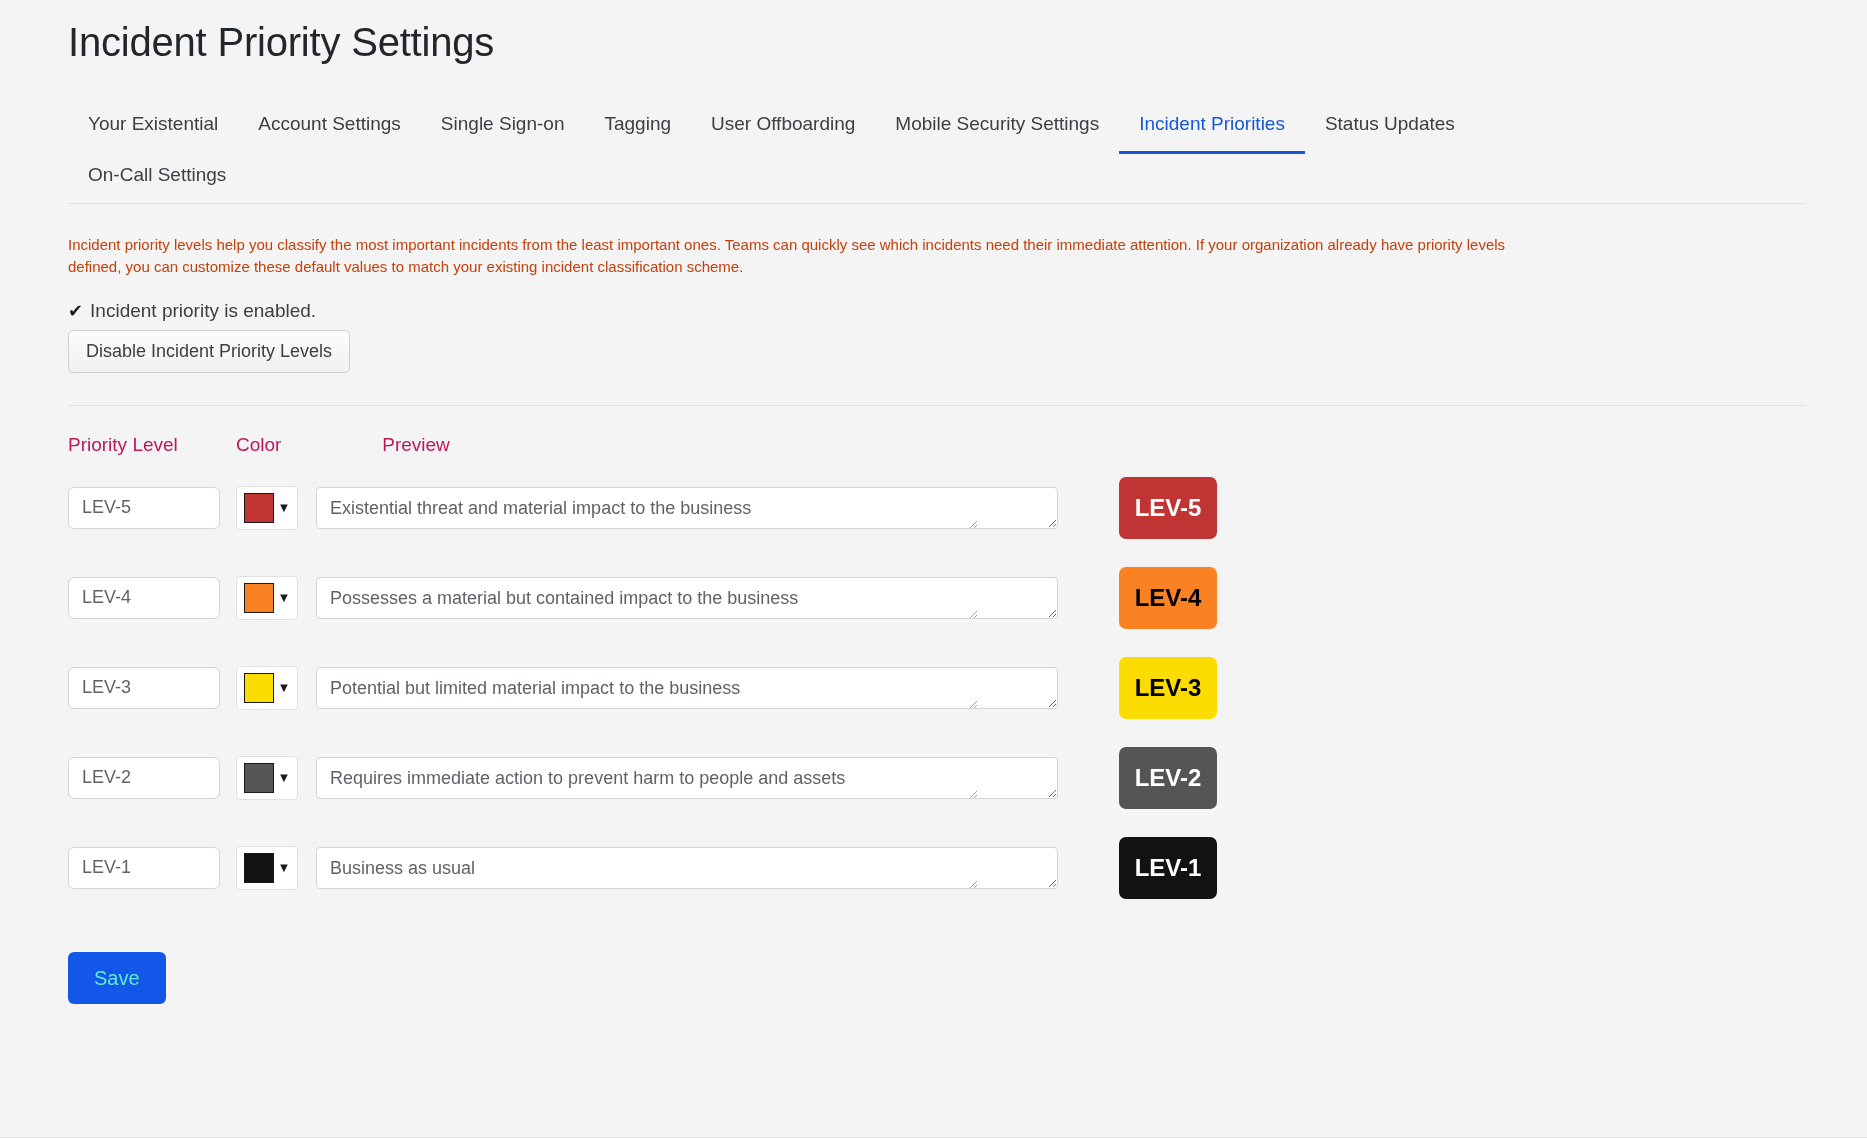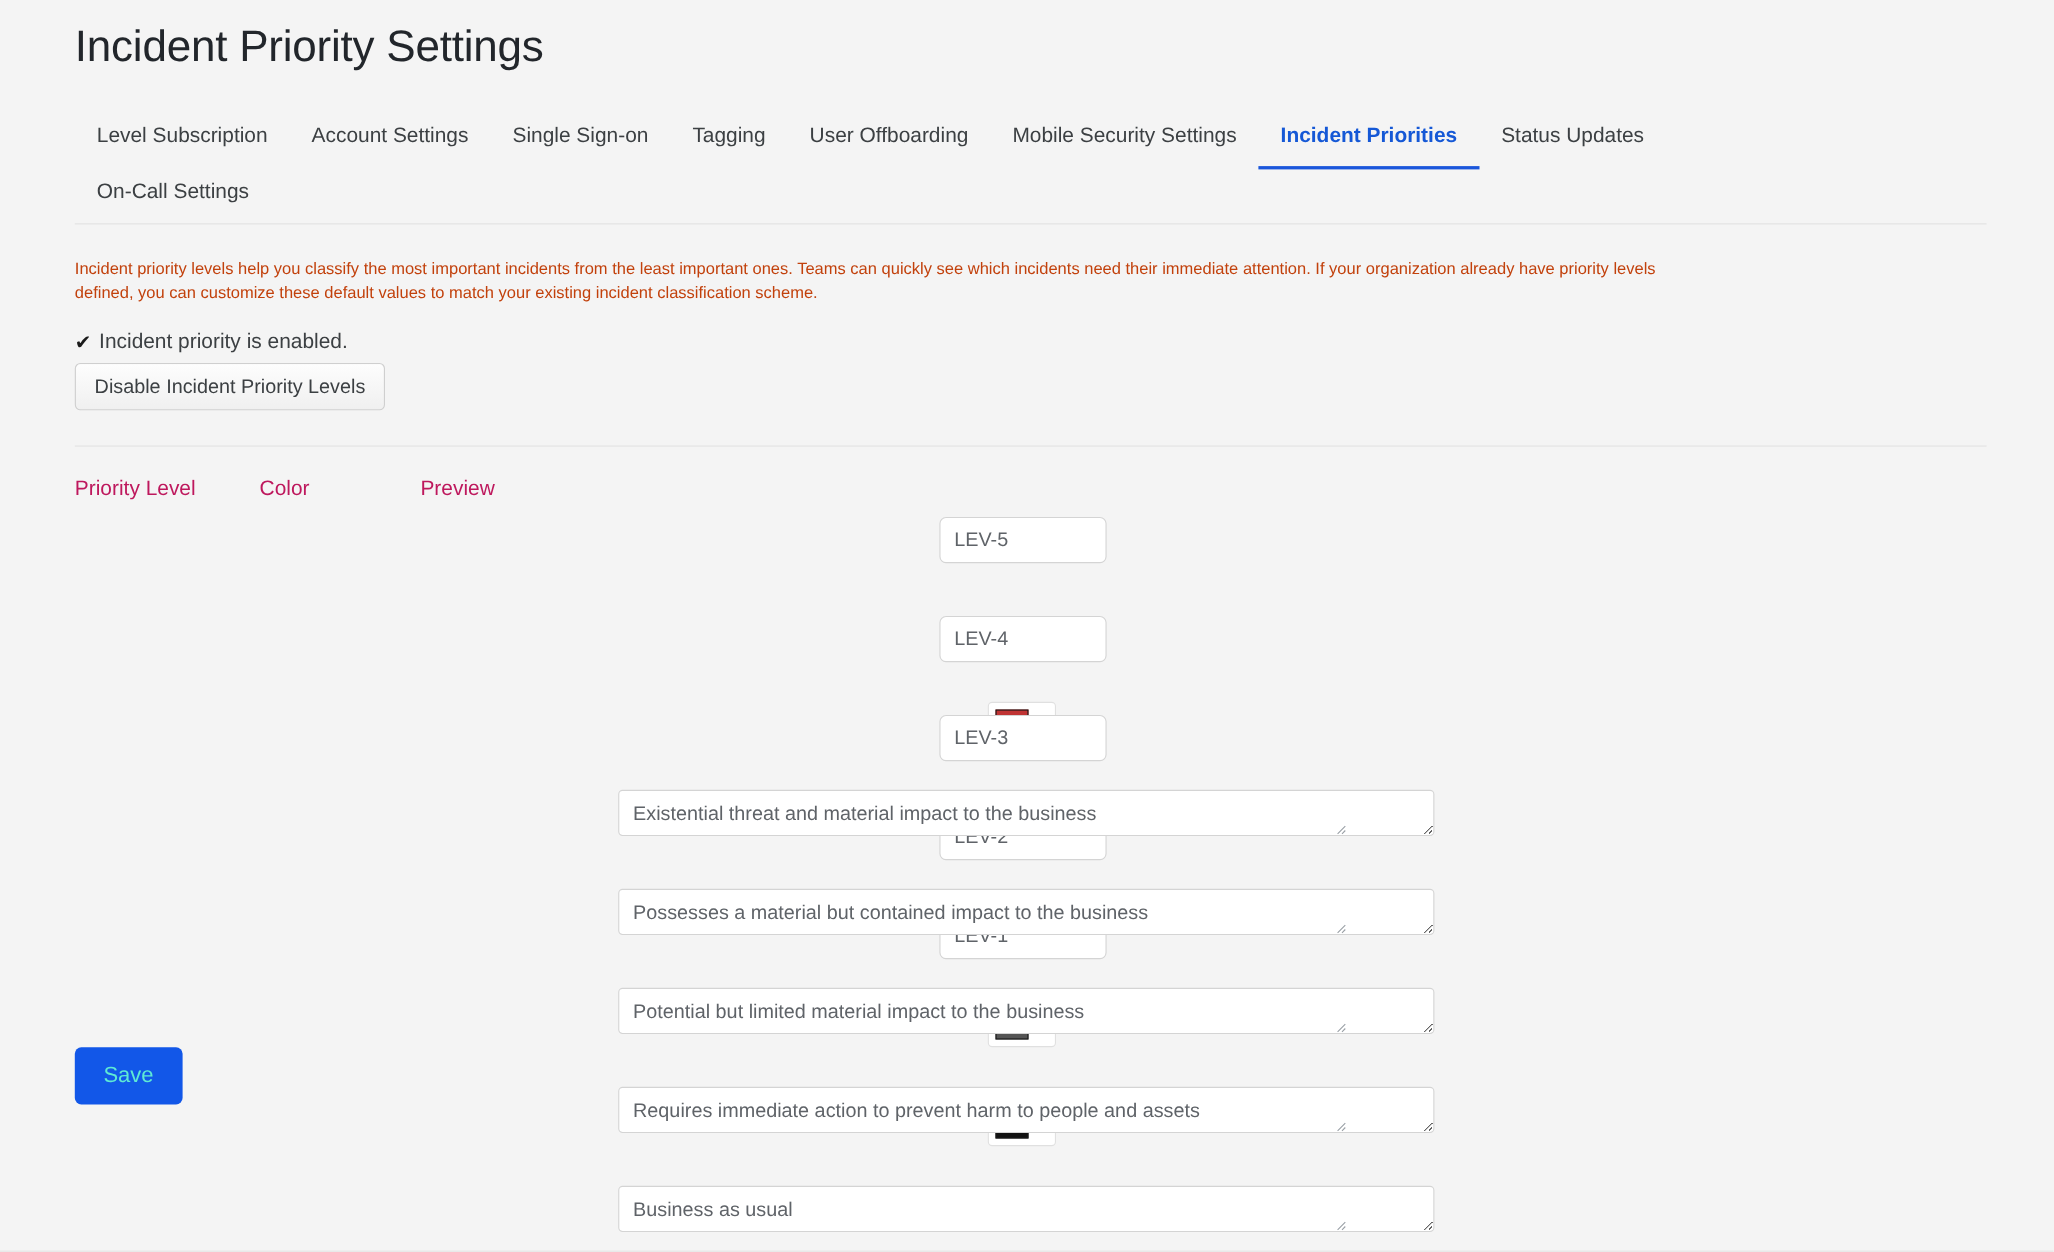--- a/index.html
+++ b/index.html
@@ -46,21 +46,20 @@
     padding: 10px 20px 14px 20px;
     cursor: pointer;
     white-space: nowrap;
     border-bottom: 3px solid transparent;
     margin-bottom: -1px;
     line-height: 1.3;
   }
   .tab.active {
     color: #1558d6;
     border-bottom: 3px solid #1a56db;
-    font-weight: bold;
   }
 
   
   .desc {
     font-size: 15px;
     color: #c2410c;
     line-height: 1.45;
     max-width: 1448px;
     margin: 30px 0 0 0;
   }
@@ -104,21 +103,20 @@
   .col-color   { width: 80px;  flex: 0 0 80px; }
   .col-desc    { width: 752px; flex: 0 0 752px; }
   .col-spacer  { flex: 0 0 30px; }
   .col-preview { width: 140px; flex: 0 0 140px; text-align: center; }
 
   .row {
     display: flex;
     align-items: center;
     margin-top: 14px;
     height: 76px;
-    flex-direction: column;
   }
   .row .col-preview { display:flex; justify-content:center; align-items:center; }
 
   input.level-input {
     width: 152px;
     height: 42px;
     border: 1px solid #d4d4d4;
     border-radius: 6px;
     background: #fff;
     font-size: 18px;
@@ -210,21 +208,21 @@
 </style>
 </head>
 <body>
 
 <div class="page">
   <div class="inner">
 
     <h1 class="page-title">Incident Priority Settings</h1>
 
     <nav class="tabs" id="tab-bar">
-        <div class="tab">Level Subscription</div>
+        <div class="tab">Your Existential</div>
         <div class="tab">Account Settings</div>
         <div class="tab">Single Sign-on</div>
         <div class="tab">Tagging</div>
         <div class="tab">User Offboarding</div>
         <div class="tab">Mobile Security Settings</div>
         <div class="tab active">Incident Priorities</div>
         <div class="tab">Status Updates</div>
         <div style="flex-basis: 100%; height: 0px;"></div>
         <div class="tab">On-Call Settings</div>
       </nav>

